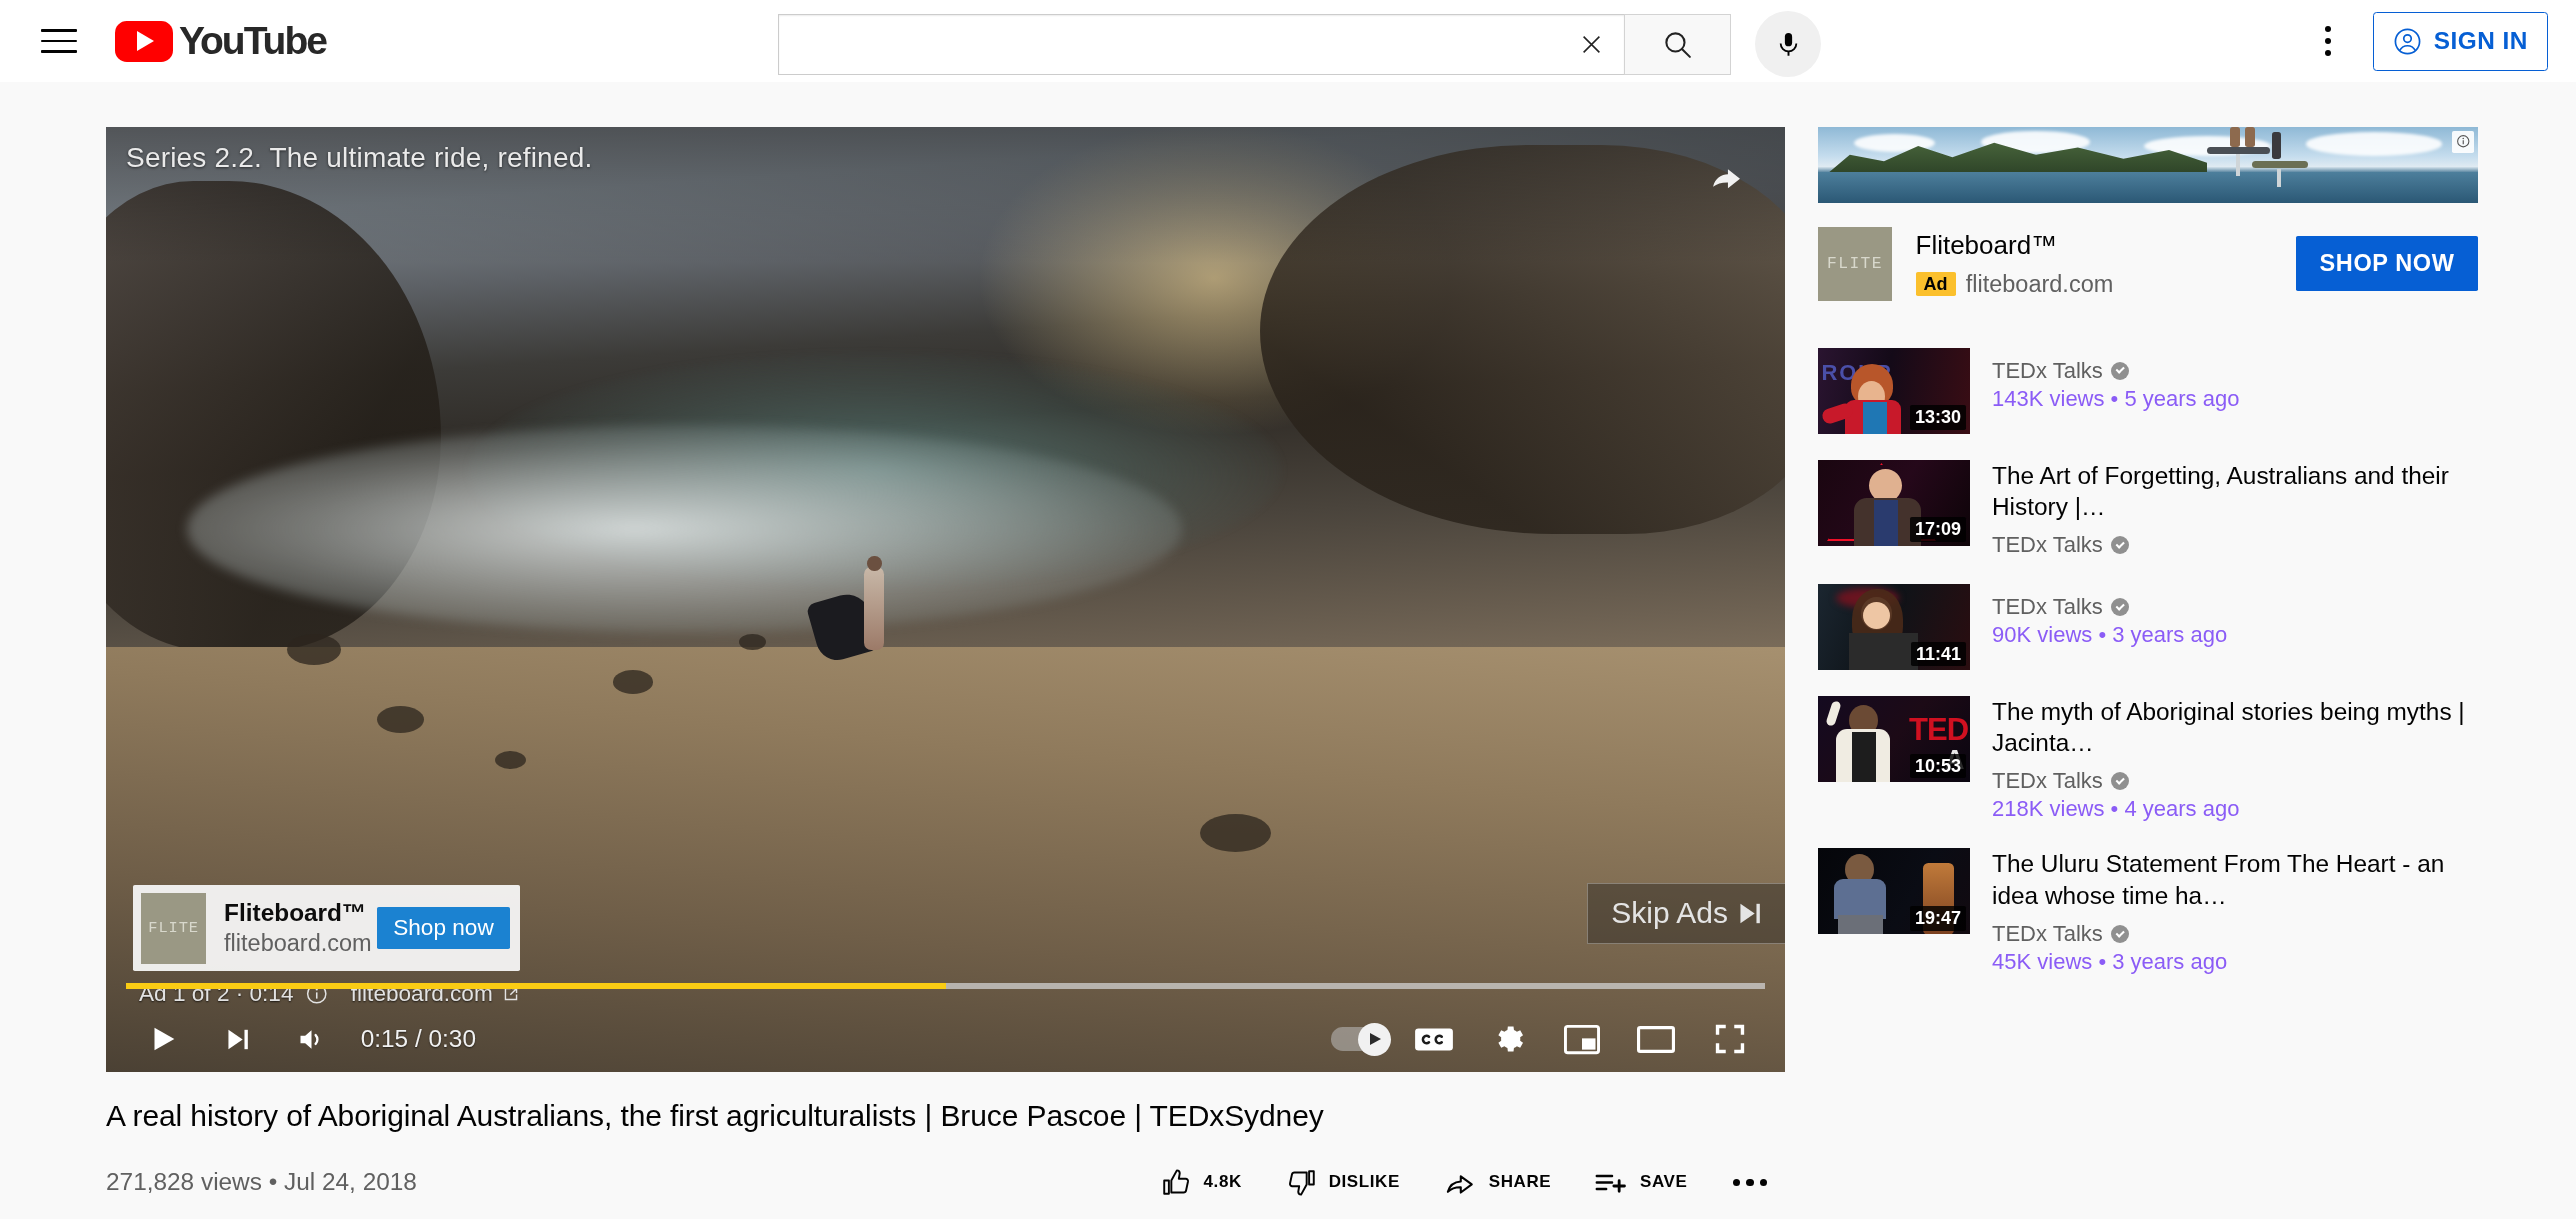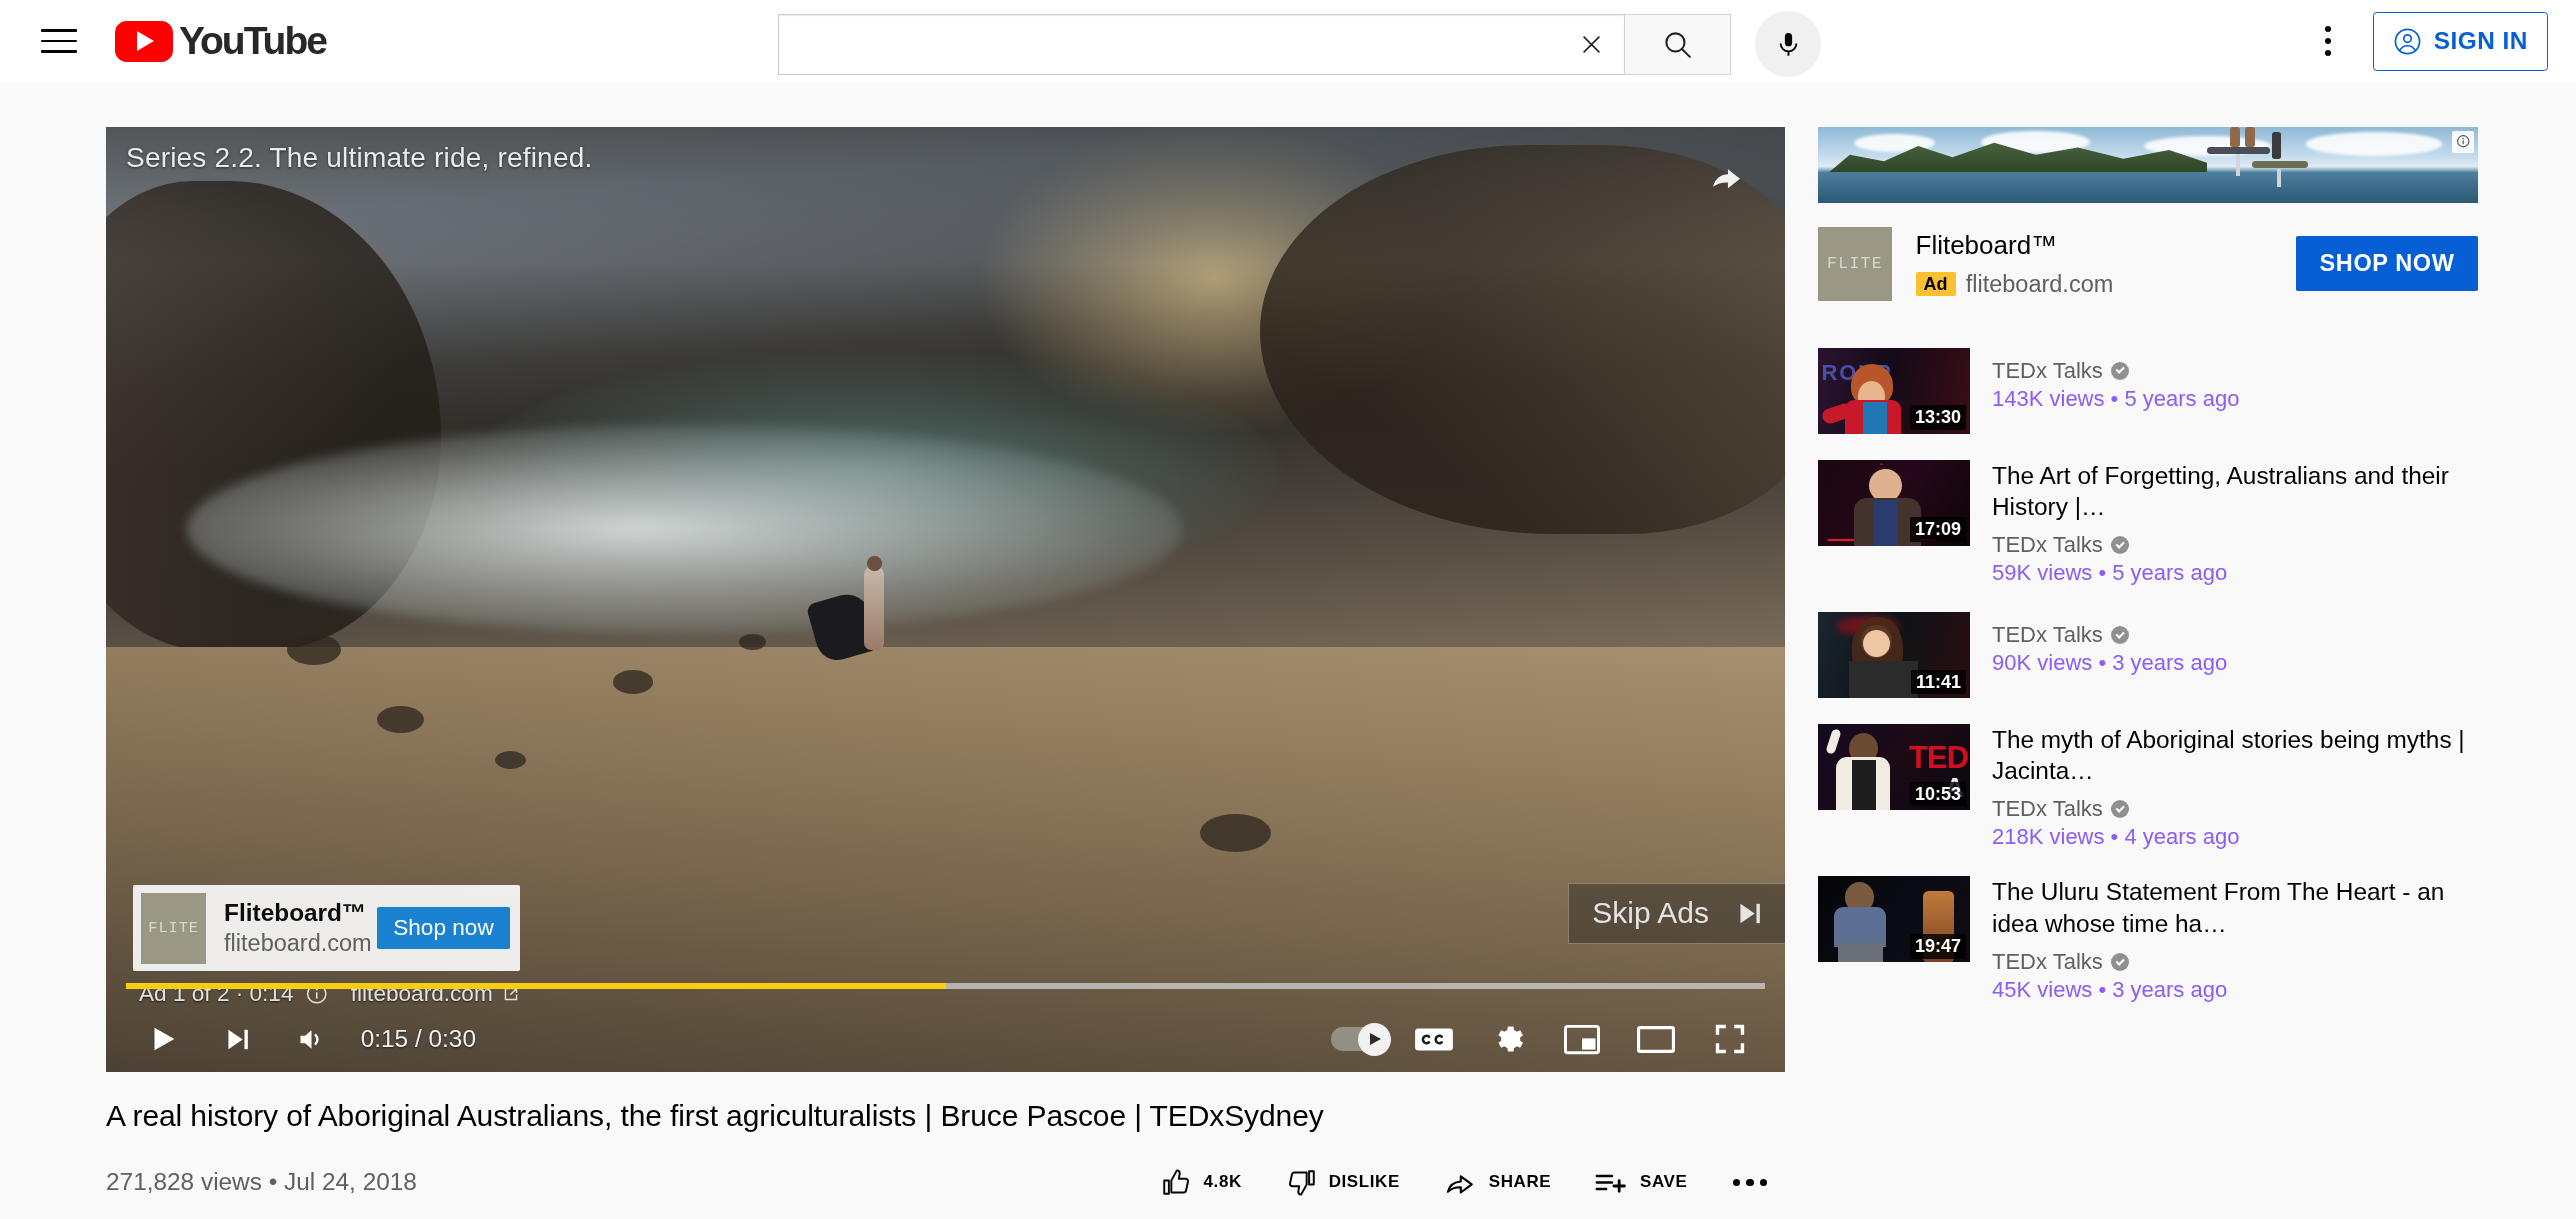--- a/index.html
+++ b/index.html
@@ -192,21 +192,21 @@
     display: flex; align-items: center; gap: 11px;
     color: #e2e2e2; font-size: 22.6px; text-shadow: 0 0.9px 1.8px rgba(0,0,0,.7);
   }
   #ad-info-domain { display: flex; align-items: center; gap: 8.1px; margin-left: 11.8px; cursor: pointer; }
 
   #skip-ads-btn {
     position: absolute; right: 0px; bottom: 128px;
     background: rgba(25,25,25,0.38); border: 0.9px solid rgba(255,255,255,0.3);
     border-right: none; color: #e4e4e4; font-size: 30px;
     padding: 12.7px 20px 12.7px 23.5px; display: flex; align-items: center;
-    gap: 25px; cursor: pointer;
+    gap: 6px; cursor: pointer;
   }
 
   #controls-bar { position: absolute; left: 0; bottom: 0; width: 100%; height: 94px; }
   #progress-track {
     position: absolute; left: 20px; top: 5.4px; width: 1639px; height: 5.4px;
     background: rgba(210,210,210,0.75); cursor: pointer;
   }
   #progress-fill { height: 100%; background: #facc14; }
   #controls-left {
     position: absolute; left: 20px; top: 33px; display: flex;
@@ -671,21 +671,20 @@
           <div class="rel-duration">17:09</div>
         </div>
         <div class="rel-text">
           <div class="rel-title">The Art of Forgetting, Australians and their History |…</div>
           <div class="rel-channel">
             <span>TEDx Talks</span>
             <span class="verified-badge">
                 <span class="verified-check"></span>
               </span>
           </div>
-          <div class="rel-views">59K views • 5 years ago</div>
         </div>
       </div>
 
       <div class="related-item">
         <div class="rel-thumb">
           <div class="t-bg" style="background:linear-gradient(110deg,#1b2630 0%,#0e1318 45%,#2b0d10 100%);"></div>
           <div class="t-shape" style="left:18px;top:3.6px;width:63px;height:20px;background:#6a1420;border-radius:50%;filter:blur(3.6px);"></div>
           <div class="t-shape" style="left:43px;top:12.7px;width:31px;height:33px;border-radius:50%;background:#e6bb99;"></div>
           <div class="t-shape" style="left:34px;top:5.4px;width:51px;height:63px;background:#4a2a18;border-radius:48% 48% 40% 40%;opacity:.9;"></div>
           <div class="t-shape" style="left:45px;top:18px;width:27px;height:27px;border-radius:50%;background:#eec6a4;"></div>

